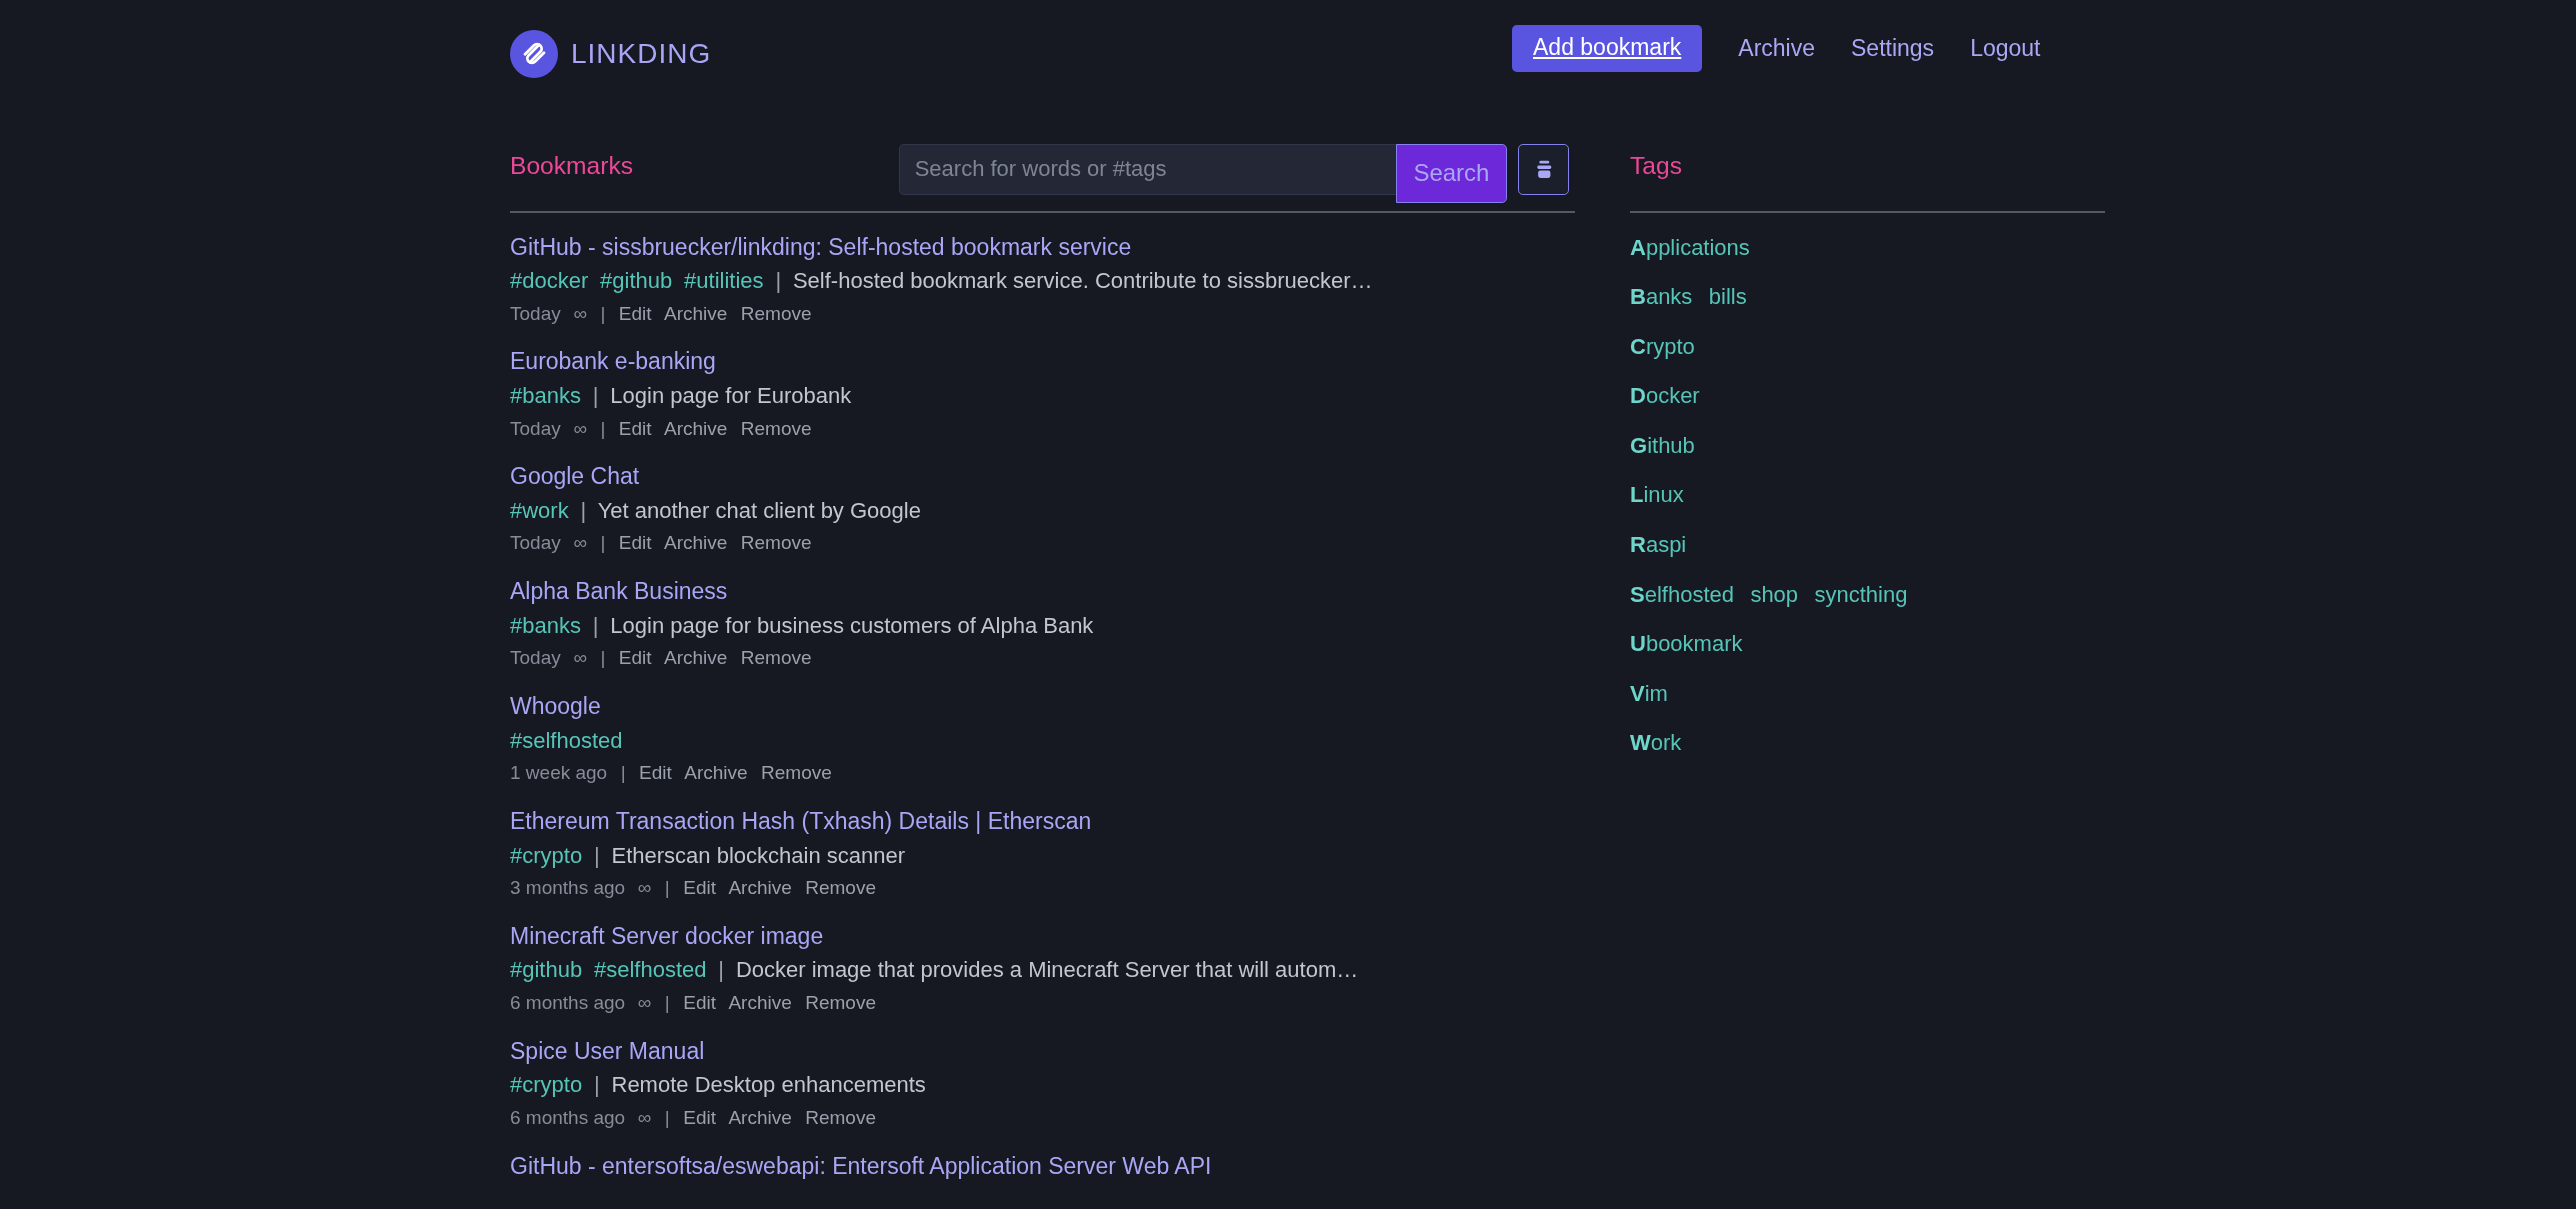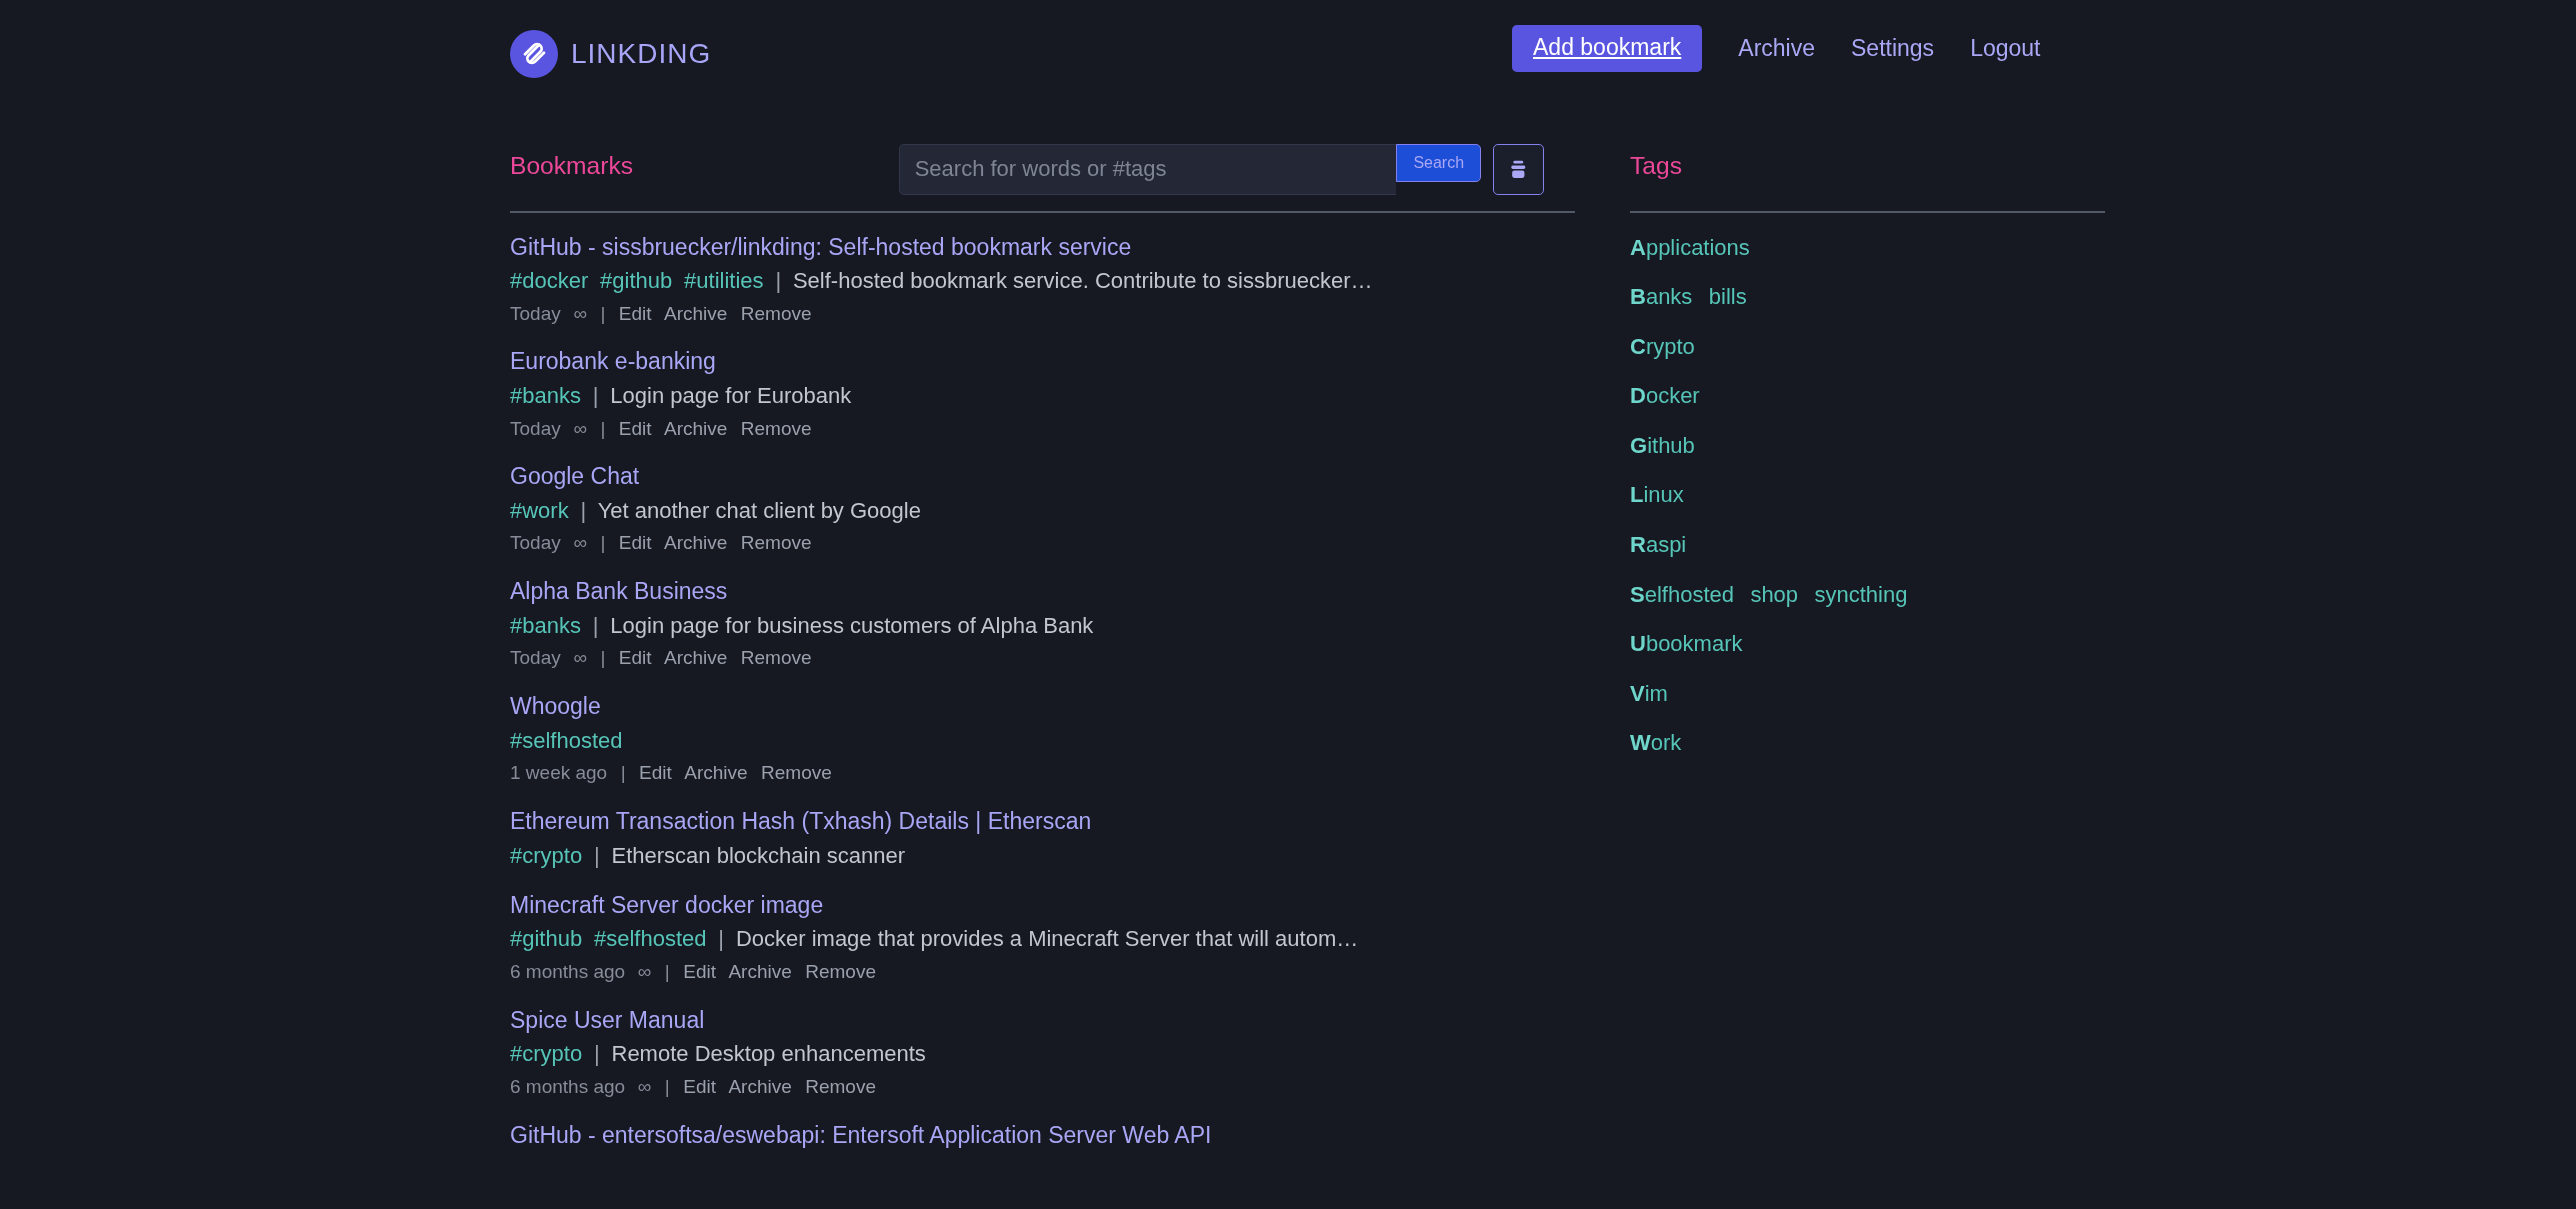--- a/index.html
+++ b/index.html
@@ -149,26 +149,26 @@
     border-radius: 4.9px 0 0 4.9px;
     color: #d0d3dc;
     font-size: 22px;
     font-family: "Liberation Sans", sans-serif;
     padding: 0 14.7px;
     outline: none;
   }
   .search-input::placeholder { color: #7f8595; }
 
   .btn-search {
-    height: 38px;
-    background: #1d4ed8;
+    height: 59px;
+    background: #6d28d9;
     border: 0.8px solid #8581ee;
     border-radius: 0 4.9px 4.9px 0;
     color: #aaa7f5;
-    font-size: 16px;
+    font-size: 24px;
     font-family: "Liberation Sans", sans-serif;
     padding: 0 16.4px;
     cursor: pointer;
     white-space: nowrap;
   }
 
   .btn-icon {
     height: 51px;
     width: 51px;
     margin-left: 11.5px;
@@ -412,20 +412,28 @@
           </div>
         </div>
 
         <div class="bm-item">
           <a class="bm-title" href="#">Ethereum Transaction Hash (Txhash) Details | Etherscan</a>
           <div class="bm-meta">
             <a class="bm-tag" href="#">#crypto</a>
             <span class="bm-sep">|</span>
             <span class="bm-desc">Etherscan blockchain scanner</span>
           </div>
+          <div class="bm-actions">
+            <span class="bm-date">3 months ago</span>
+            <a class="bm-weblink" href="#">∞</a>
+            <span class="bm-pipe">|</span>
+            <a class="bm-action" href="#">Edit</a>
+            <a class="bm-action" href="#">Archive</a>
+            <a class="bm-action" href="#">Remove</a>
+          </div>
         </div>
 
         <div class="bm-item">
           <a class="bm-title" href="#">Minecraft Server docker image</a>
           <div class="bm-meta">
             <a class="bm-tag" href="#">#github</a>
             <a class="bm-tag" href="#">#selfhosted</a>
             <span class="bm-sep">|</span>
             <span class="bm-desc">Docker image that provides a Minecraft Server that will autom…</span>
           </div>

